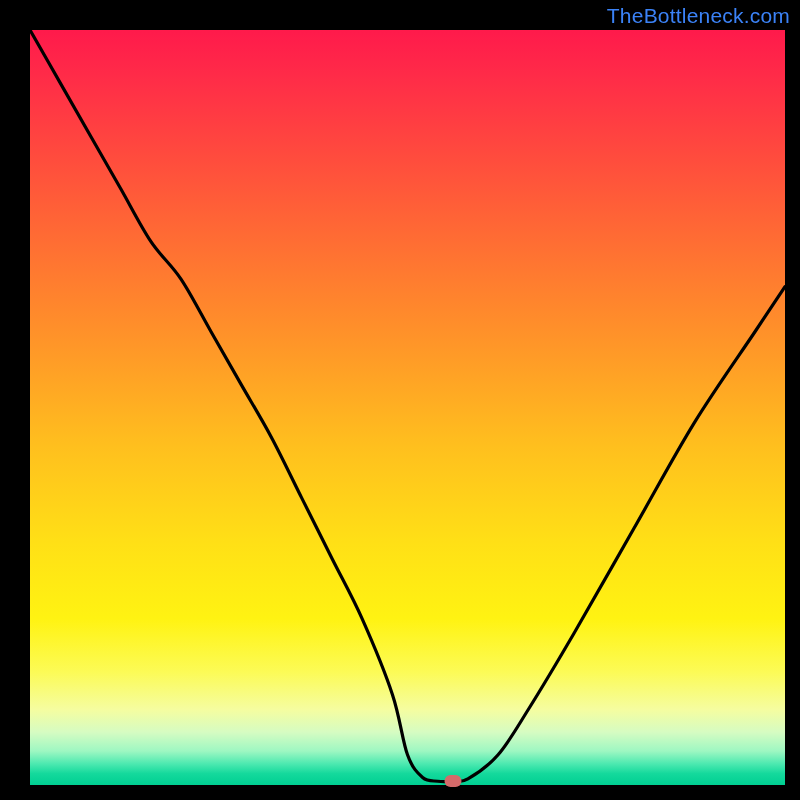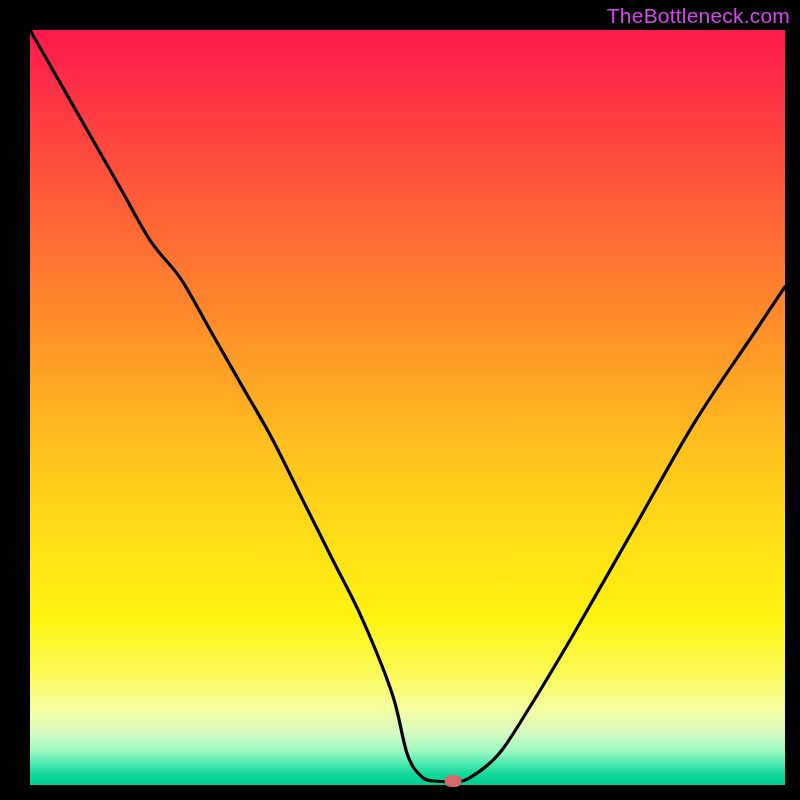--- a/index.html
+++ b/index.html
@@ -55,21 +55,21 @@
     width: 17px;
     height: 12px;
     border-radius: 6px;
     background: #d46a6a;
     transform: translate(-50%, -50%);
   }
   .watermark {
     position: absolute;
     top: 4px;
     right: 10px;
-    color: #d946ef;
+    color: #3b82f6;
     font-size: 21px;
     letter-spacing: 0.2px;
   }
 </style>
 </head>
 <body>
 
 <div class="frame">
   <div class="plot">
     <svg class="curve" viewBox="0 0 755 755" preserveAspectRatio="none">

